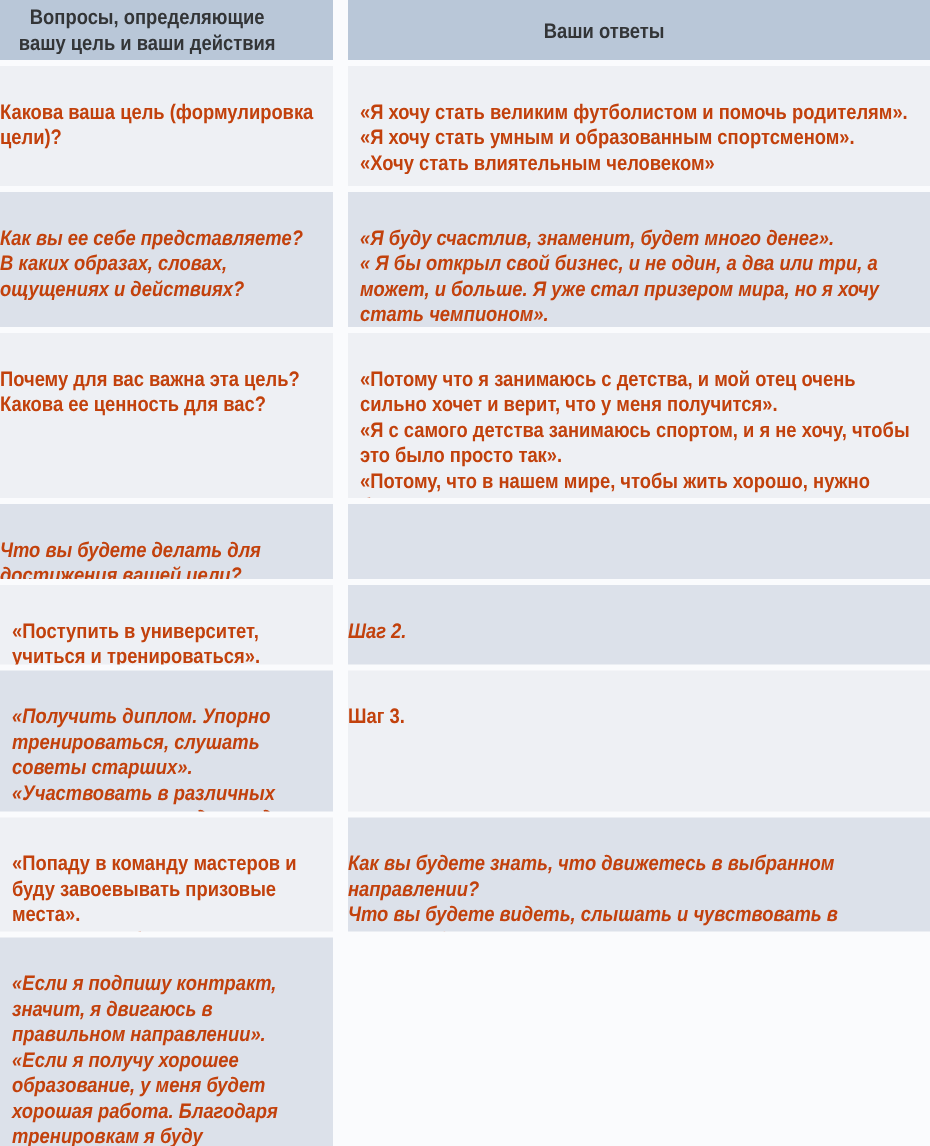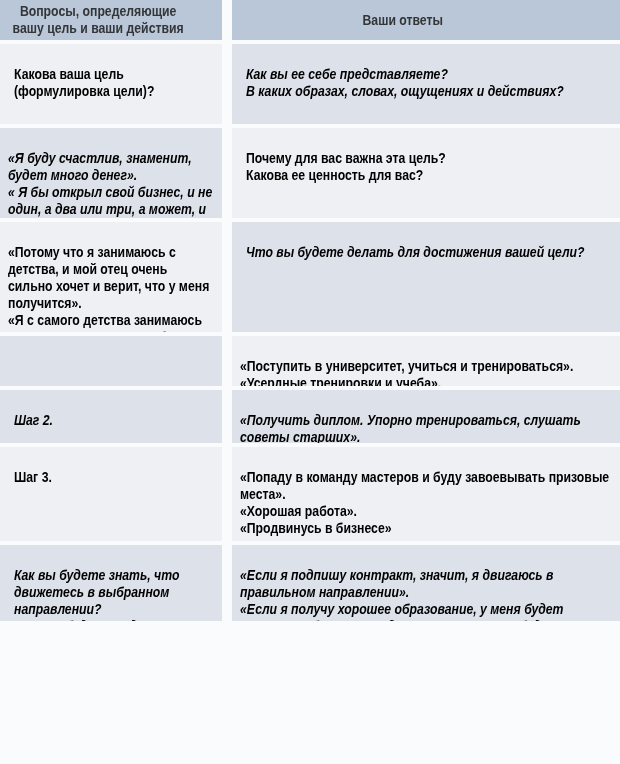--- a/index.html
+++ b/index.html
@@ -13,26 +13,26 @@
     width:620px;height:764px;
     display:grid;
     grid-template-columns:222px 388px;
     grid-template-rows:40px 80px 90px 110px 50px 53px 94px 76px 139px;
     row-gap:4px;column-gap:10px;
     background:#fafbfd;
   }
   .cell{
     box-sizing:border-box;
     overflow:hidden;
-    color:#000000;
+    color:#c2410c;
     font-size:14px;
     font-weight:700;
     line-height:17px;
     white-space:pre-line;
-    padding:5px 8px 4px 14px;
+    padding:5px 8px 4px 0;
   }
   .cell.answer{padding-left:8px;}
   .head{
     background:#b9c7d8;
     display:flex;align-items:center;justify-content:center;
     text-align:center;
     white-space:normal;
     padding:2px 8px;
     color:#333537;
   }
@@ -53,20 +53,25 @@
 
   <div class="cell head">
     <div class="cn">Вопросы, определяющие вашу цель и ваши действия</div>
   </div>
   <div class="cell head">
     <div class="cn">Ваши ответы</div>
   </div>
 
   <div class="cell light">
     <div class="cn">Какова ваша цель (формулировка цели)?</div>
+  </div>
+  <div class="cell light answer">
+    <div class="cn">«Я хочу стать великим футболистом и помочь родителям».
+«Я хочу стать умным и образованным спортсменом».
+«Хочу стать влиятельным человеком»</div>
   </div>
 
   <div class="cell dark">
     <div class="cn">Как вы ее себе представляете?
 В каких образах, словах, ощущениях и действиях?</div>
   </div>
   <div class="cell dark answer">
     <div class="cn">«Я буду счастлив, знаменит, будет много денег».
 « Я бы открыл свой бизнес, и не один, а два или три, а может, и больше. Я уже стал призером мира, но я хочу стать чемпионом».
 «Люди будут во мне нуждаться, просить помощи, совета»</div>

